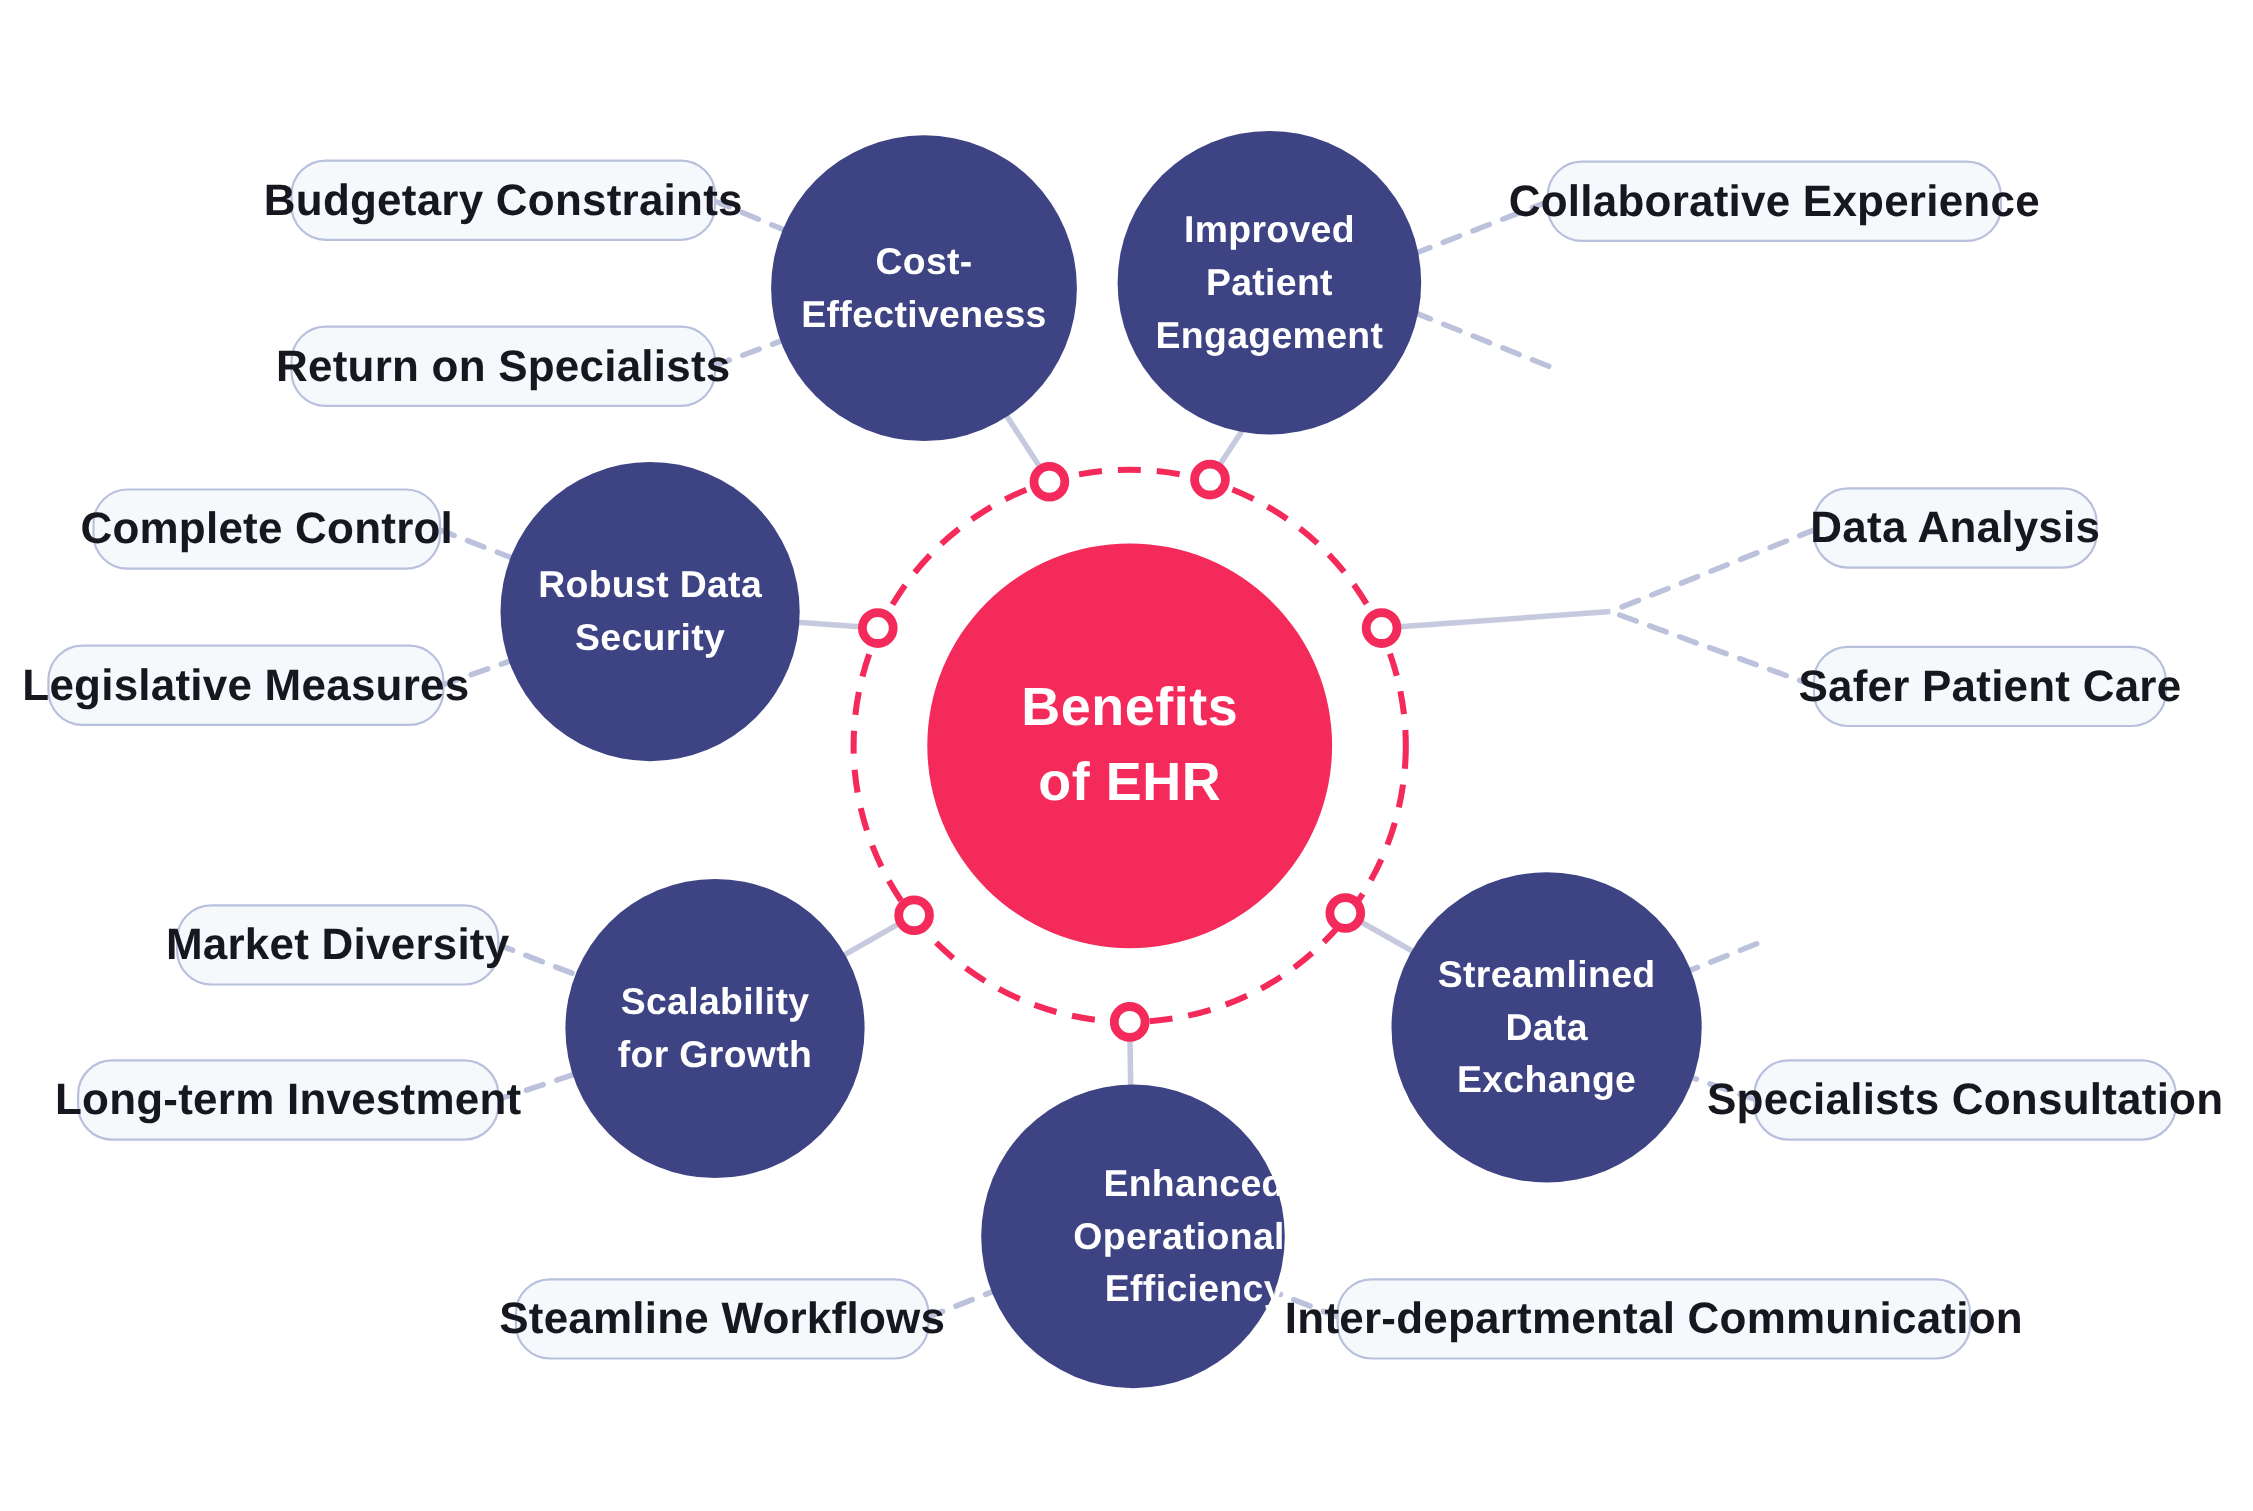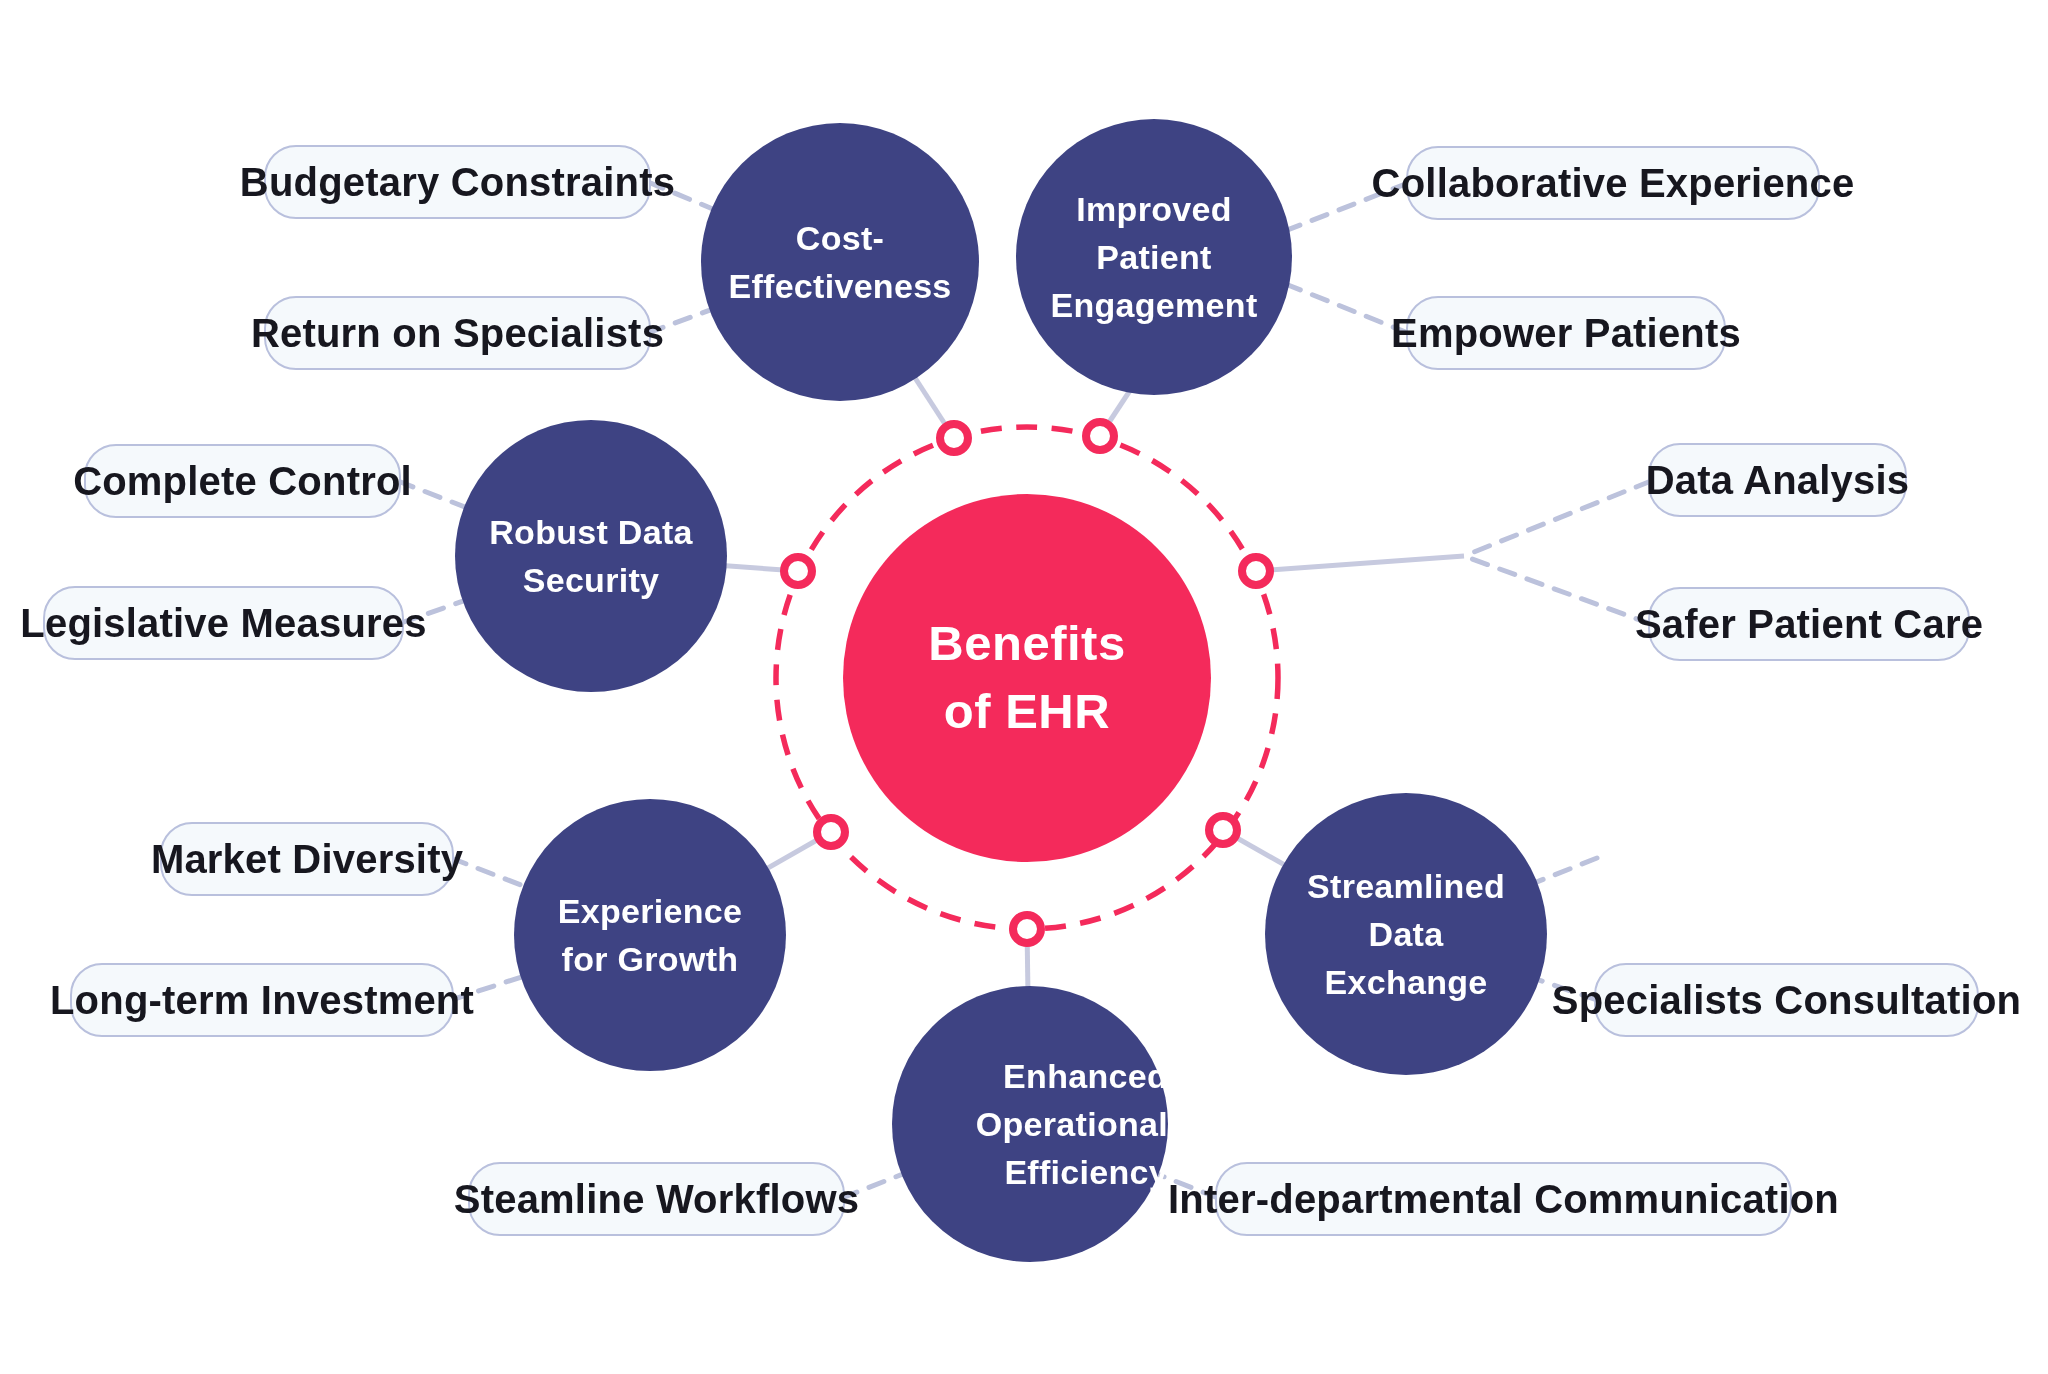--- a/index.html
+++ b/index.html
@@ -140,38 +140,37 @@
   <div class="sat sat-engagement">
     <span>Improved</span>
     <span>Patient</span>
     <span>Engagement</span>
   </div>
   <div class="sat sat-security">
     <span>Robust Data</span>
     <span>Security</span>
   </div>
   <div class="sat sat-scalability">
-    <span>Experience</span>
+    <span>Scalability</span>
     <span>for Growth</span>
   </div>
   <div class="sat sat-exchange">
     <span>Streamlined</span>
     <span>Data</span>
     <span>Exchange</span>
   </div>
   <div class="sat sat-efficiency">
     <span>Enhanced</span>
     <span>Operational</span>
     <span>Efficiency</span>
   </div>
 
   <div class="pill pill-l1">Budgetary Constraints</div>
   <div class="pill pill-l2">Return on Specialists</div>
   <div class="pill pill-r1">Collaborative Experience</div>
-  <div class="pill pill-r2">Empower Patients</div>
   <div class="pill pill-l3">Complete Control</div>
   <div class="pill pill-l4">Legislative Measures</div>
   <div class="pill pill-r3">Data Analysis</div>
   <div class="pill pill-r4">Safer Patient Care</div>
   <div class="pill pill-l5">Market Diversity</div>
   <div class="pill pill-l6">Long-term Investment</div>
   <div class="pill pill-r6">Specialists Consultation</div>
   <div class="pill pill-l7">Steamline Workflows</div>
   <div class="pill pill-r7">Inter-departmental Communication</div>
 

